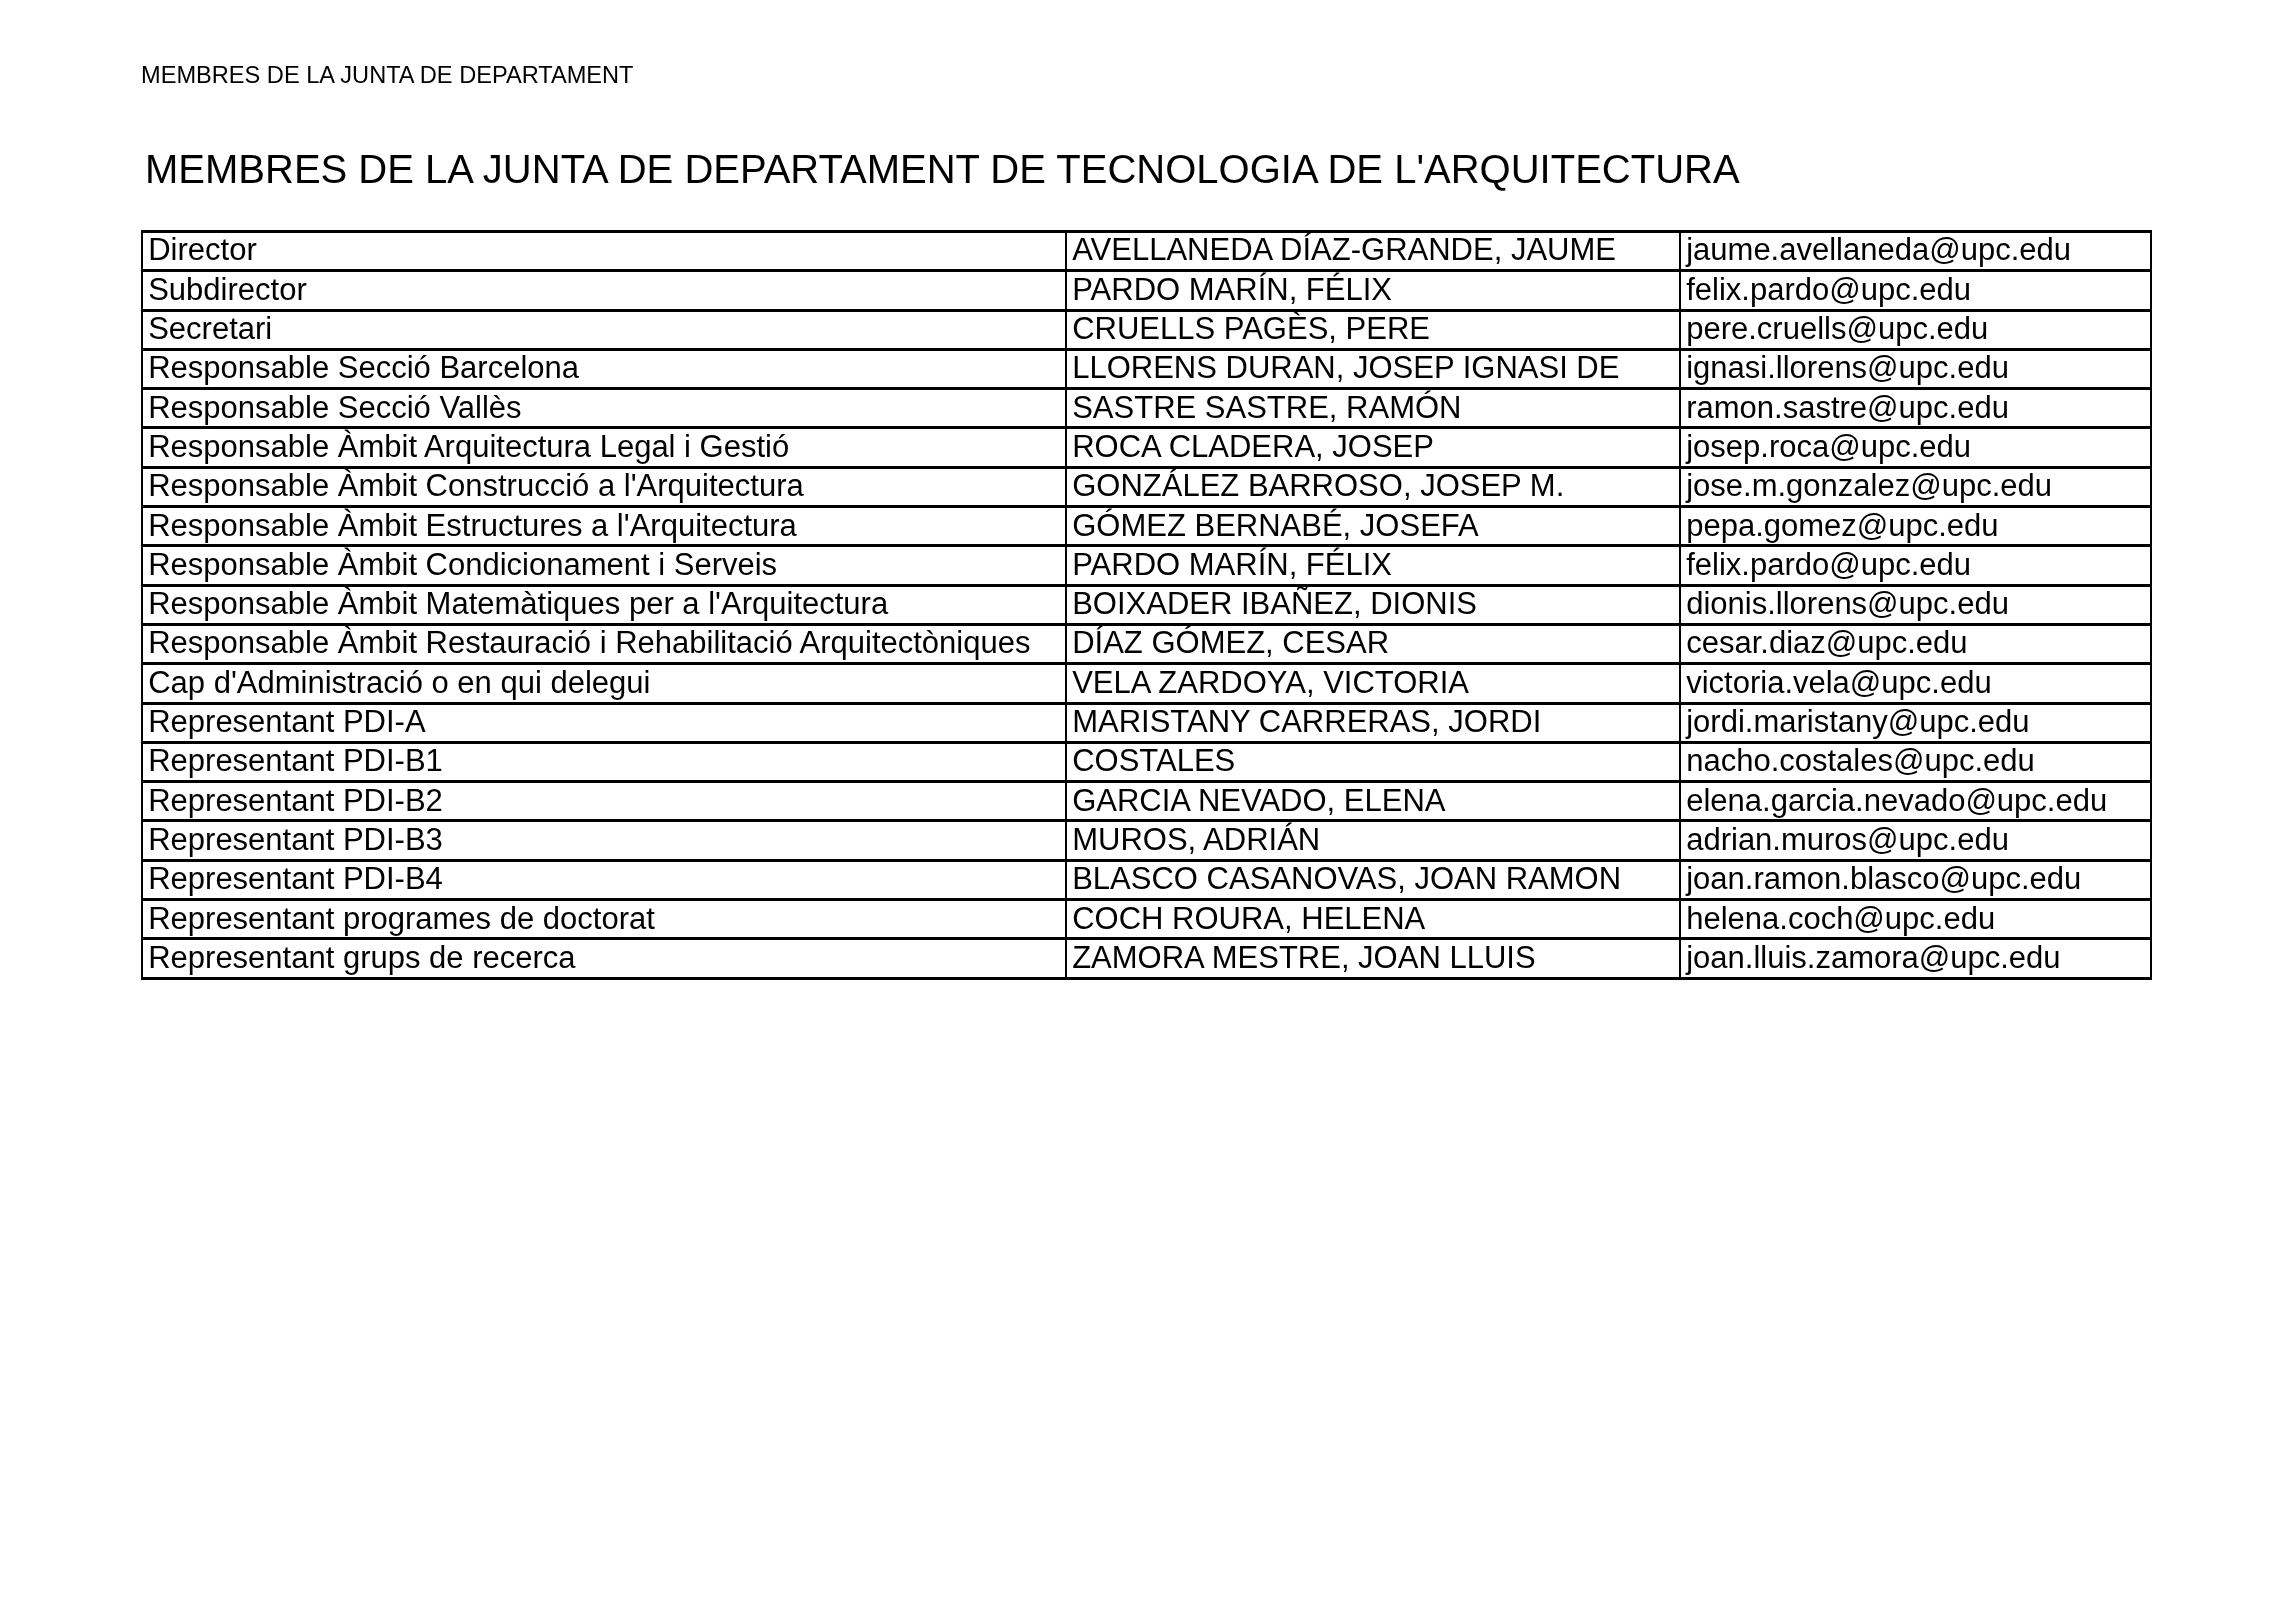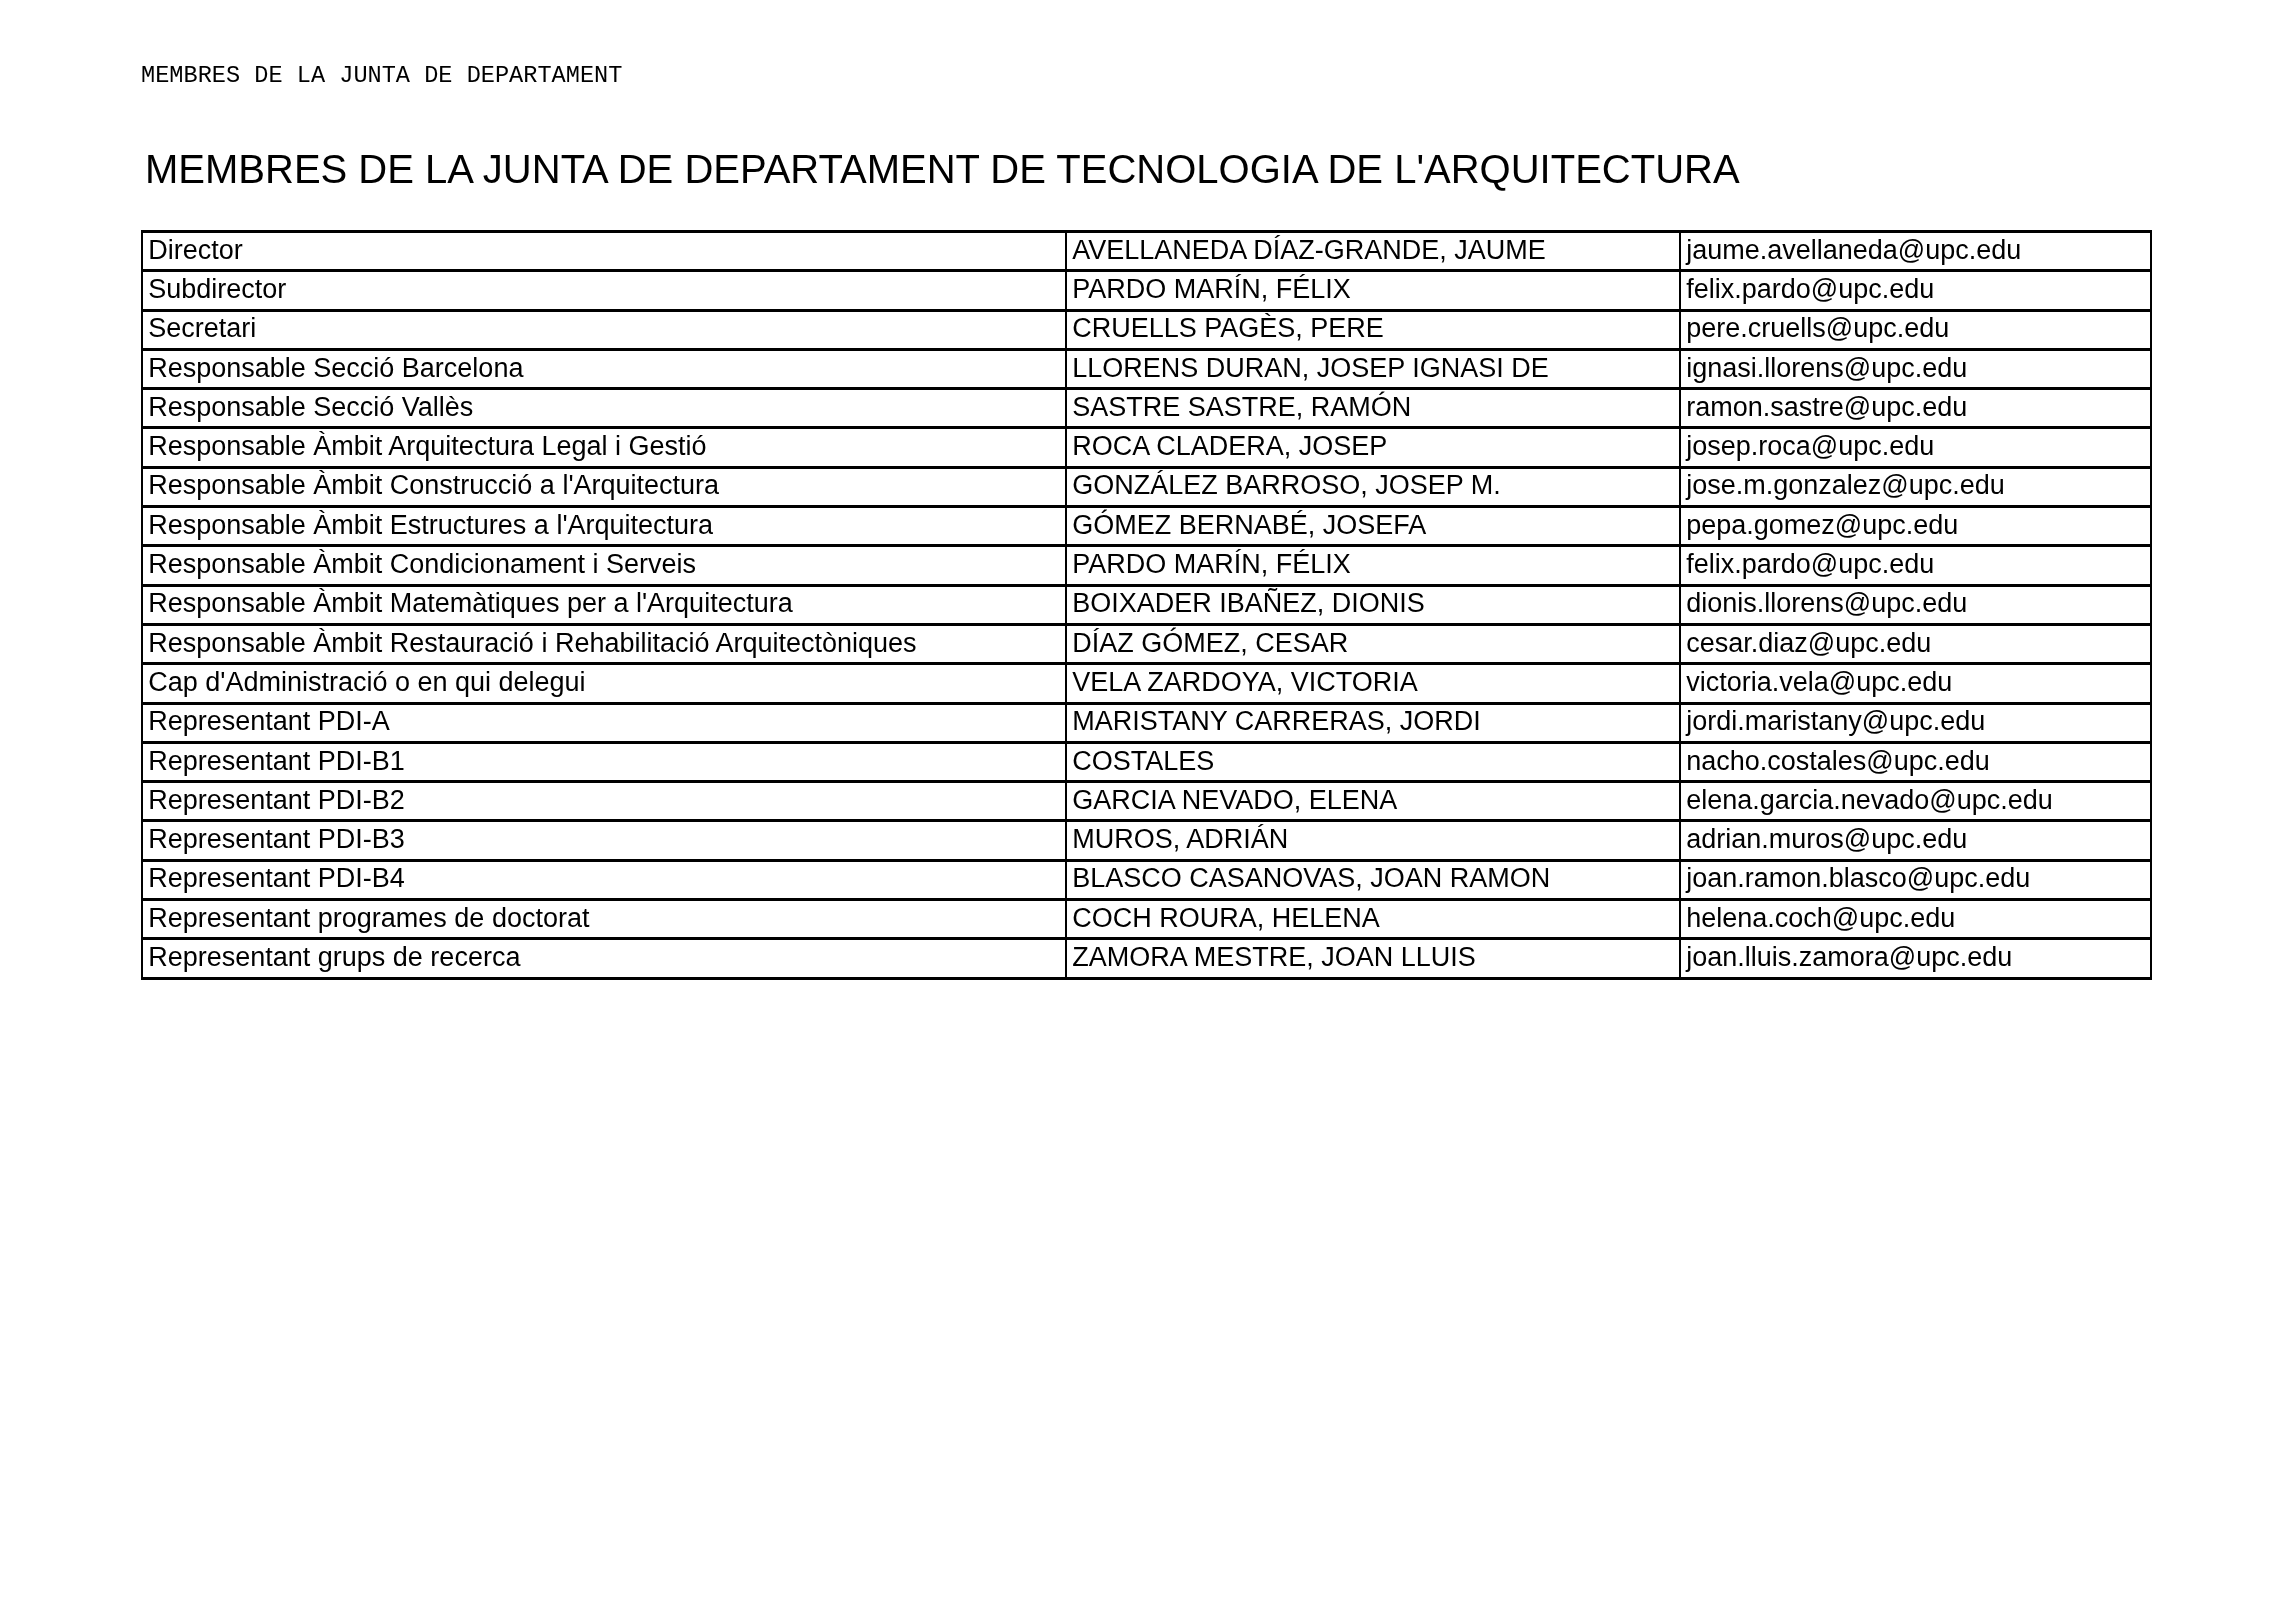--- a/index.html
+++ b/index.html
@@ -15,21 +15,20 @@
     color: #000000;
   }
   .doc-header {
     position: absolute;
     left: 141px;
     top: 62px;
     font-size: 23.6px;
     font-weight: normal;
     letter-spacing: 0px;
     white-space: nowrap;
-    font-family: Liberation Mono, monospace;
   }
   .doc-title {
     position: absolute;
     left: 145px;
     top: 147px;
     font-size: 40px;
     font-weight: normal;
     white-space: nowrap;
   }
   table.members-table {
@@ -40,21 +39,21 @@
     border-collapse: collapse;
     table-layout: fixed;
   }
   table.members-table td {
     border-top: 3.3px solid #000000;
     border-bottom: 3.3px solid #000000;
     border-left: 2.6px solid #000000;
     border-right: 2.6px solid #000000;
     height: 35px;
     padding: 0 3.9px 1.3px 5.2px;
-    font-size: 27px;
+    font-size: 31px;
     line-height: 1.1;
     vertical-align: middle;
     white-space: nowrap;
     overflow: hidden;
     margin-top: 20px;
   }
 </style>
 </head>
 <body>
 

